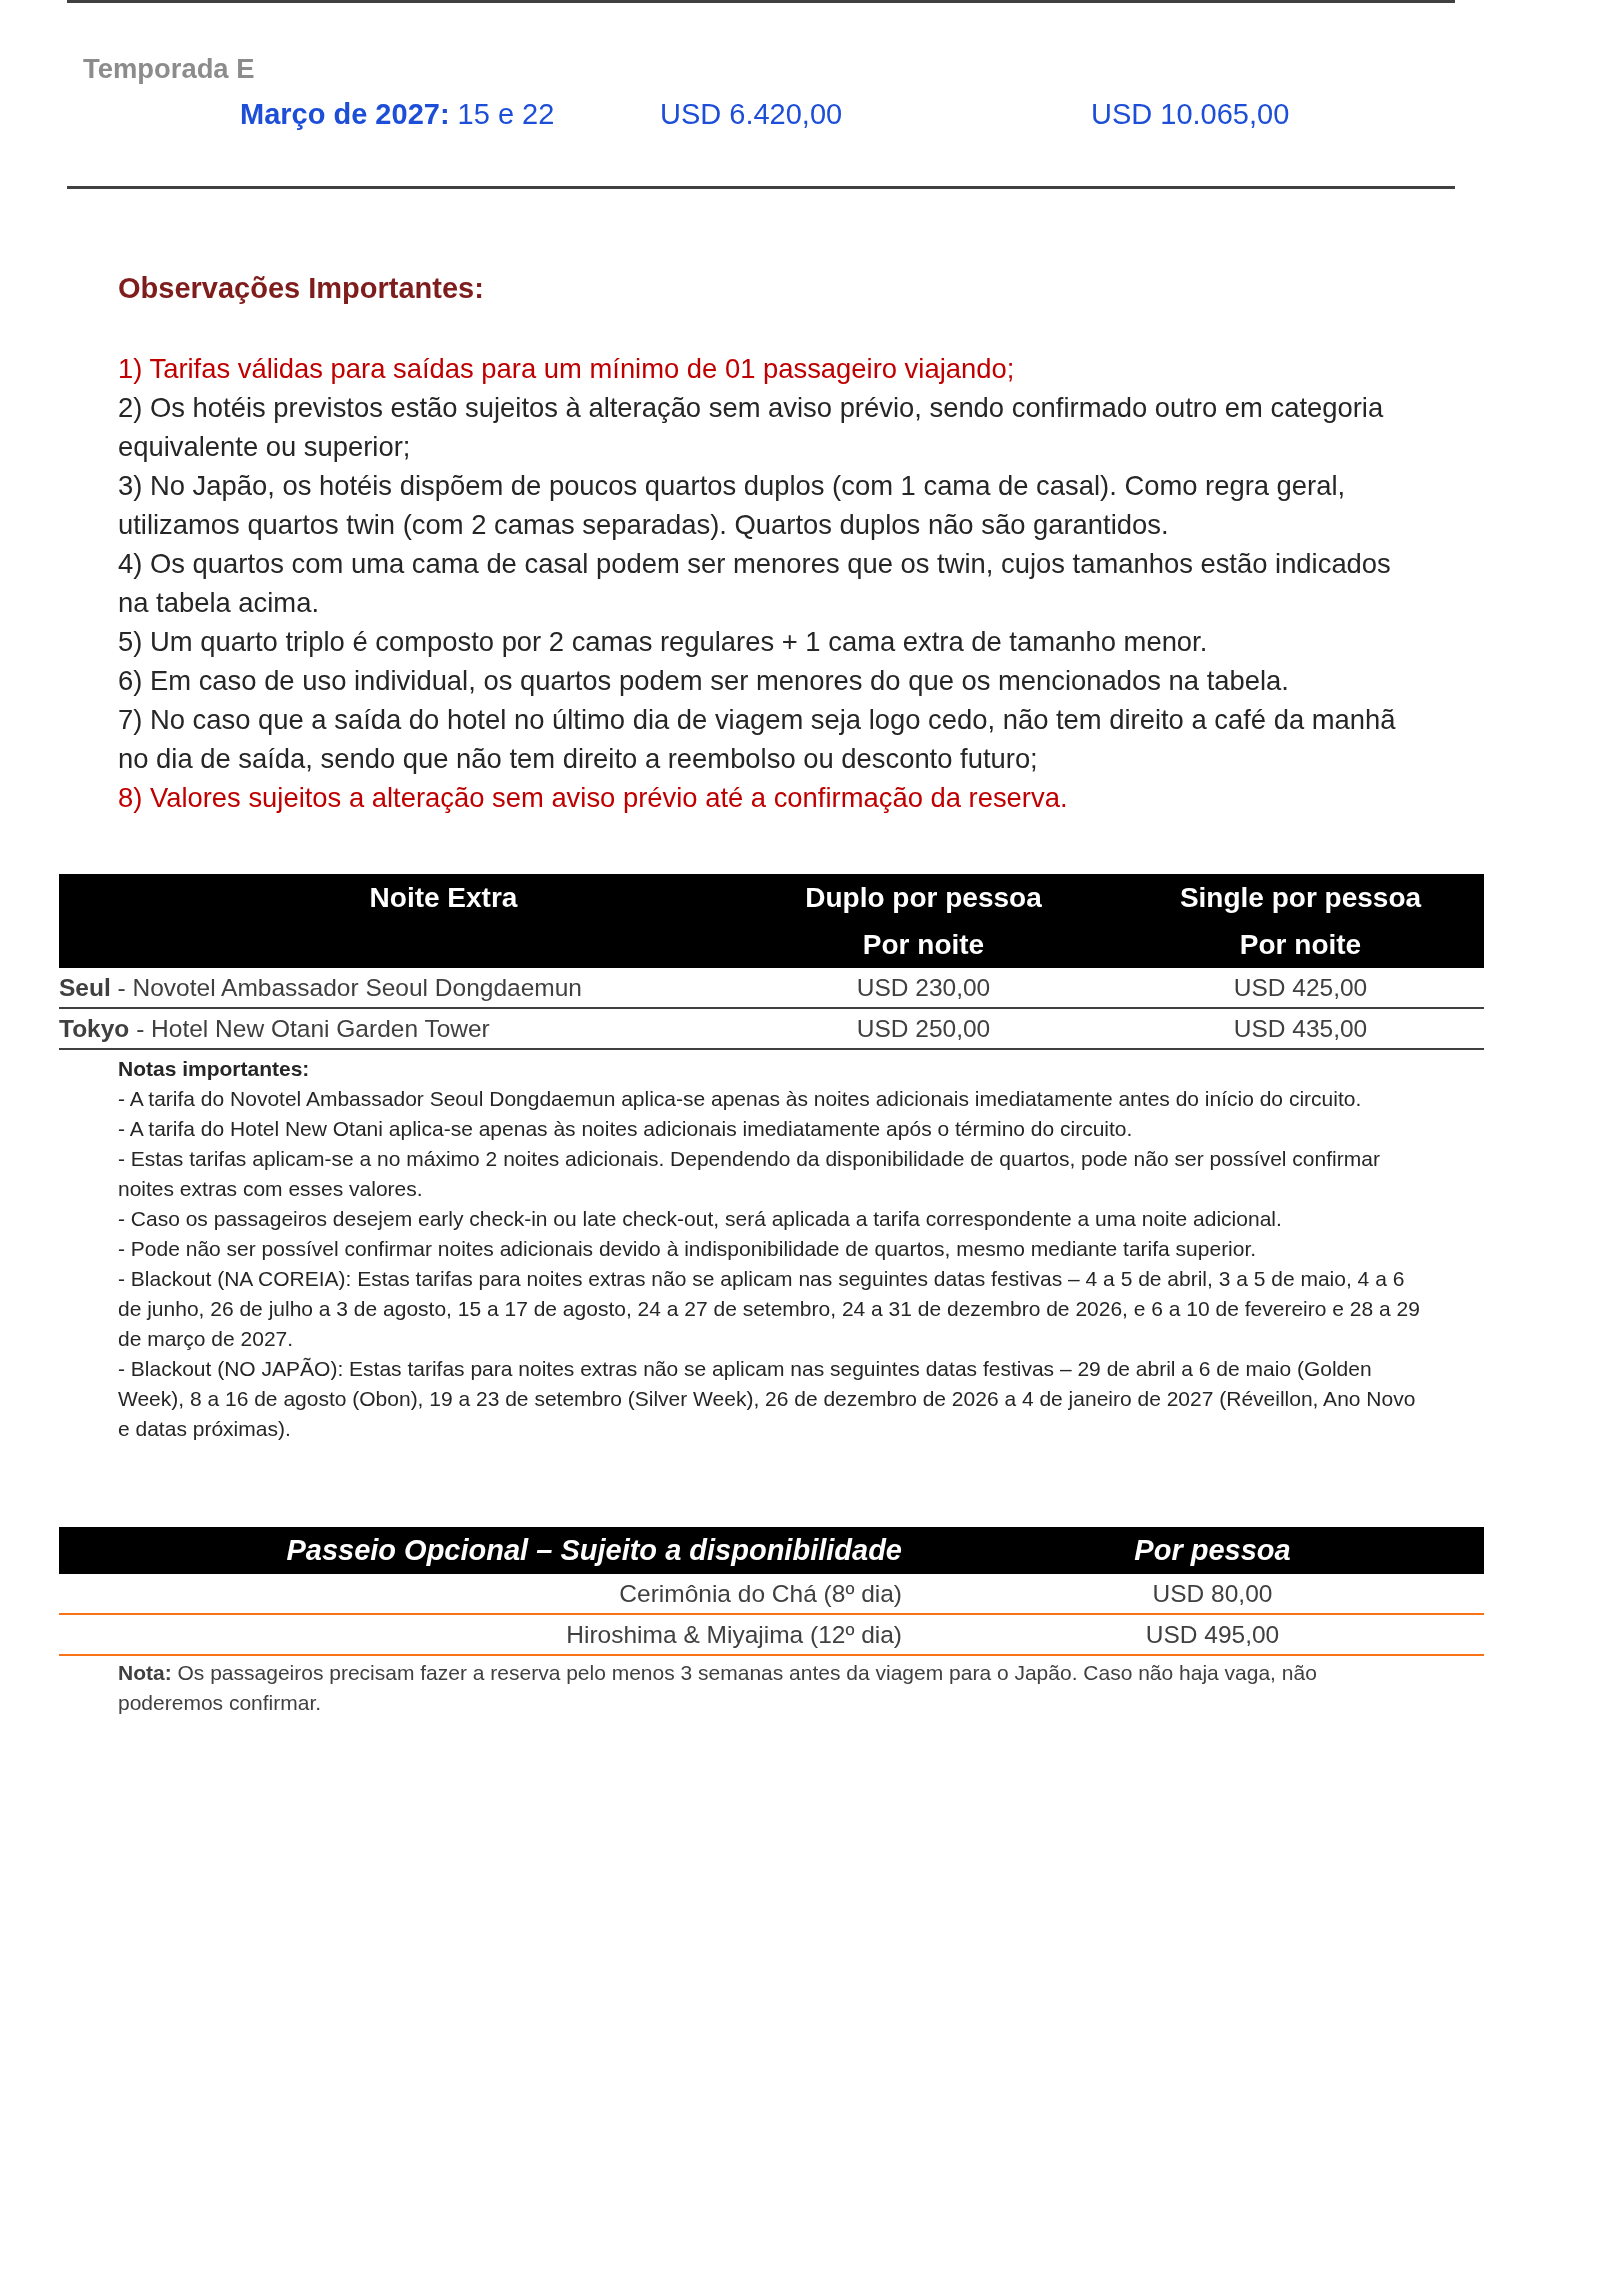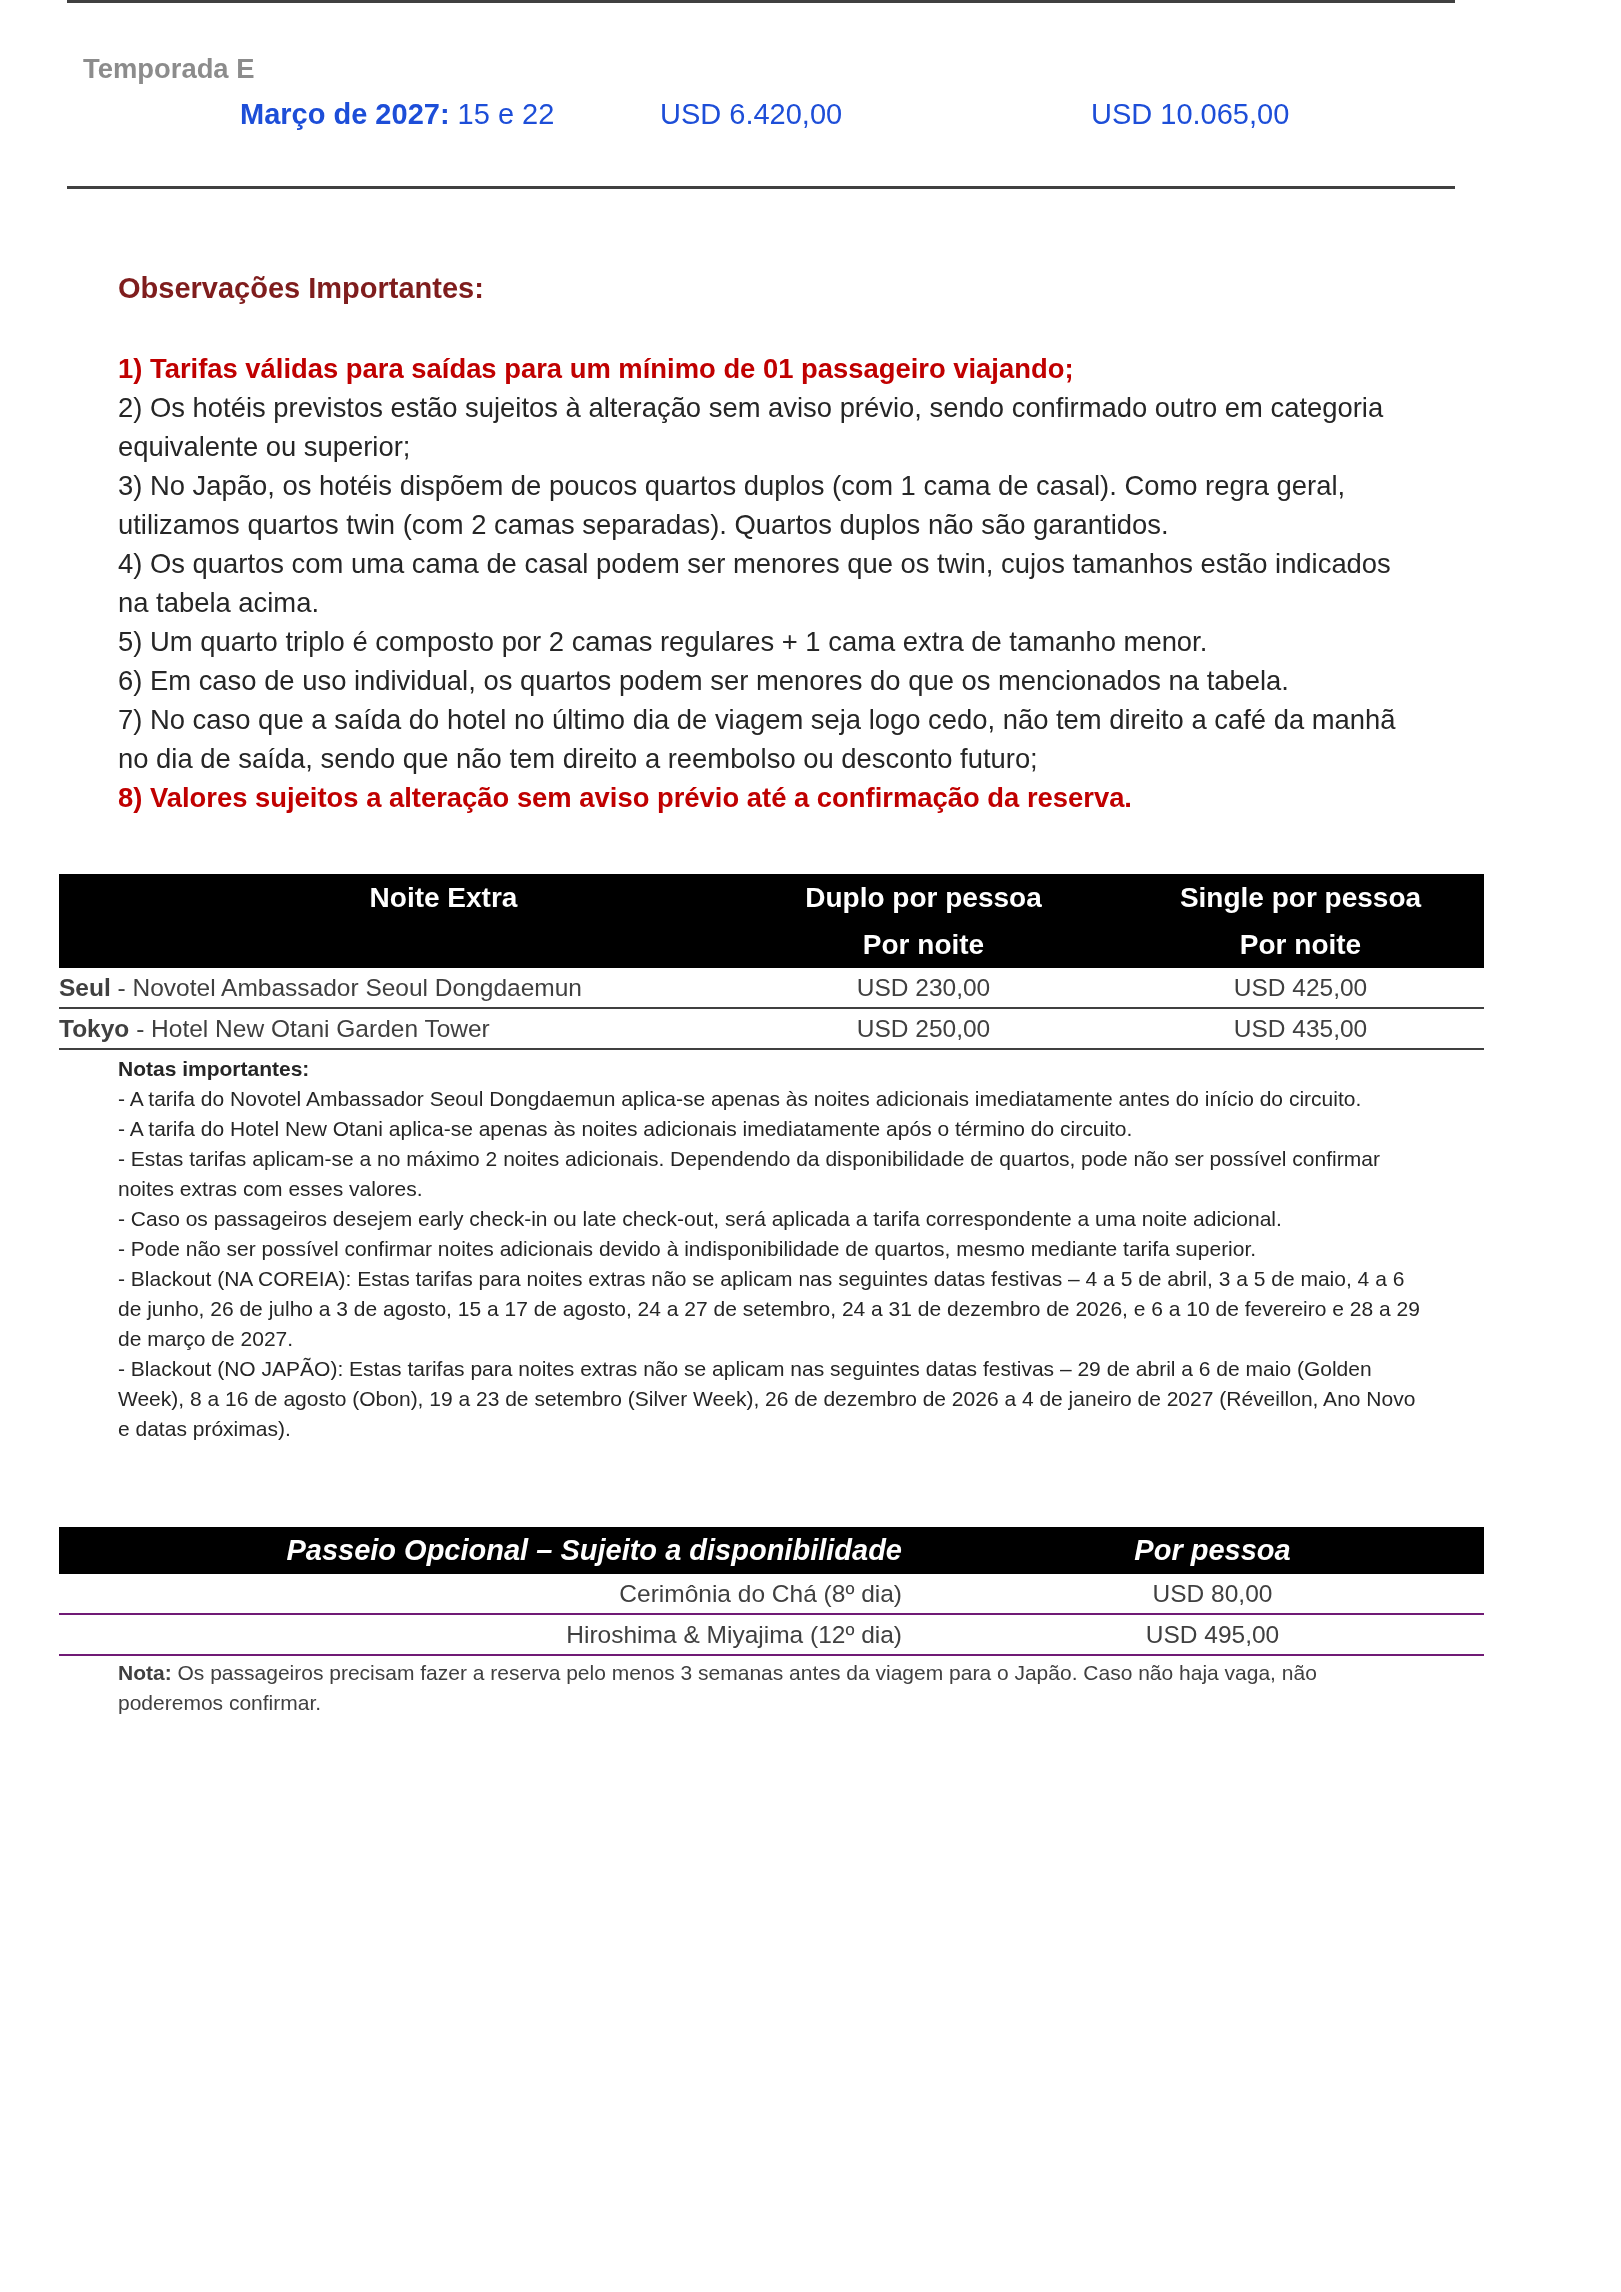--- a/index.html
+++ b/index.html
@@ -6,34 +6,34 @@
   body { width: 1621px; height: 2293px; position: relative; overflow: hidden;
          font-family: "Liberation Sans", "DejaVu Sans", sans-serif; color: #262626; }
   .abs { position: absolute; }
   .rule { position: absolute; background: #404040; height: 2.9px; }
   .season-label { left: 83px; top: 53px; font-size: 27.4px; font-weight: bold; color: #8c8c8c; }
   .season-row { top: 98px; font-size: 29px; color: #1d4ed8; }
   .season-row b { font-weight: bold; }
   .obs-title { left: 118px; top: 272px; font-size: 29px; font-weight: bold; color: #7f1d1d; }
   .obs-list { left: 118px; top: 349px; width: 1304px; font-size: 27.4px; line-height: 39px; color: #262626; }
   .obs-list div { margin: 0; }
-  .obs-red { color: #c00000; font-weight: bold; }
+  .obs-red { color: #c00000; font-weight: normal; }
   table { border-collapse: collapse; position: absolute; }
   .extra-table { left: 59px; top: 874px; width: 1425px; }
   .extra-table th { background: #000; color: #fff; font-size: 28px; font-weight: bold;
                     text-align: center; padding: 0; height: 47px; }
   .extra-table td { font-size: 24.5px; color: #404040; height: 39px; padding: 0;
                     border-bottom: 2px solid #404040; }
   .extra-table td.hotel { text-align: left; padding-right: 59px; }
   .extra-table td.price { text-align: center; }
   .notes { left: 118px; top: 1054px; width: 1304px; font-size: 21px; line-height: 30px; color: #262626; }
   .notes .ttl { font-weight: bold; }
   .tour-table { left: 59px; top: 1527px; width: 1425px; }
   .tour-table th { background: #000; color: #fff; font-size: 29px; font-weight: bold; height: 47px; padding: 0; font-style: italic; }
-  .tour-table td { font-size: 24.5px; color: #404040; height: 39px; padding: 0; border-bottom: 2px solid #701a75; }
+  .tour-table td { font-size: 24.5px; color: #404040; height: 39px; padding: 0; border-bottom: 2px solid #f97316; }
   .tour-note { left: 118px; top: 1658px; width: 1304px; font-size: 21px; line-height: 30px; color: #404040; }
   .tour-note b { font-weight: bold; }
 </style>
 </head>
 <body>
 
 <div class="rule" style="left:67px; top:0; width:1388px;"></div>
 <div class="abs season-label">Temporada E</div>
 <div class="abs season-row" style="left:240px;">
   <b>Março de 2027:</b><span> 15 e 22</span>

